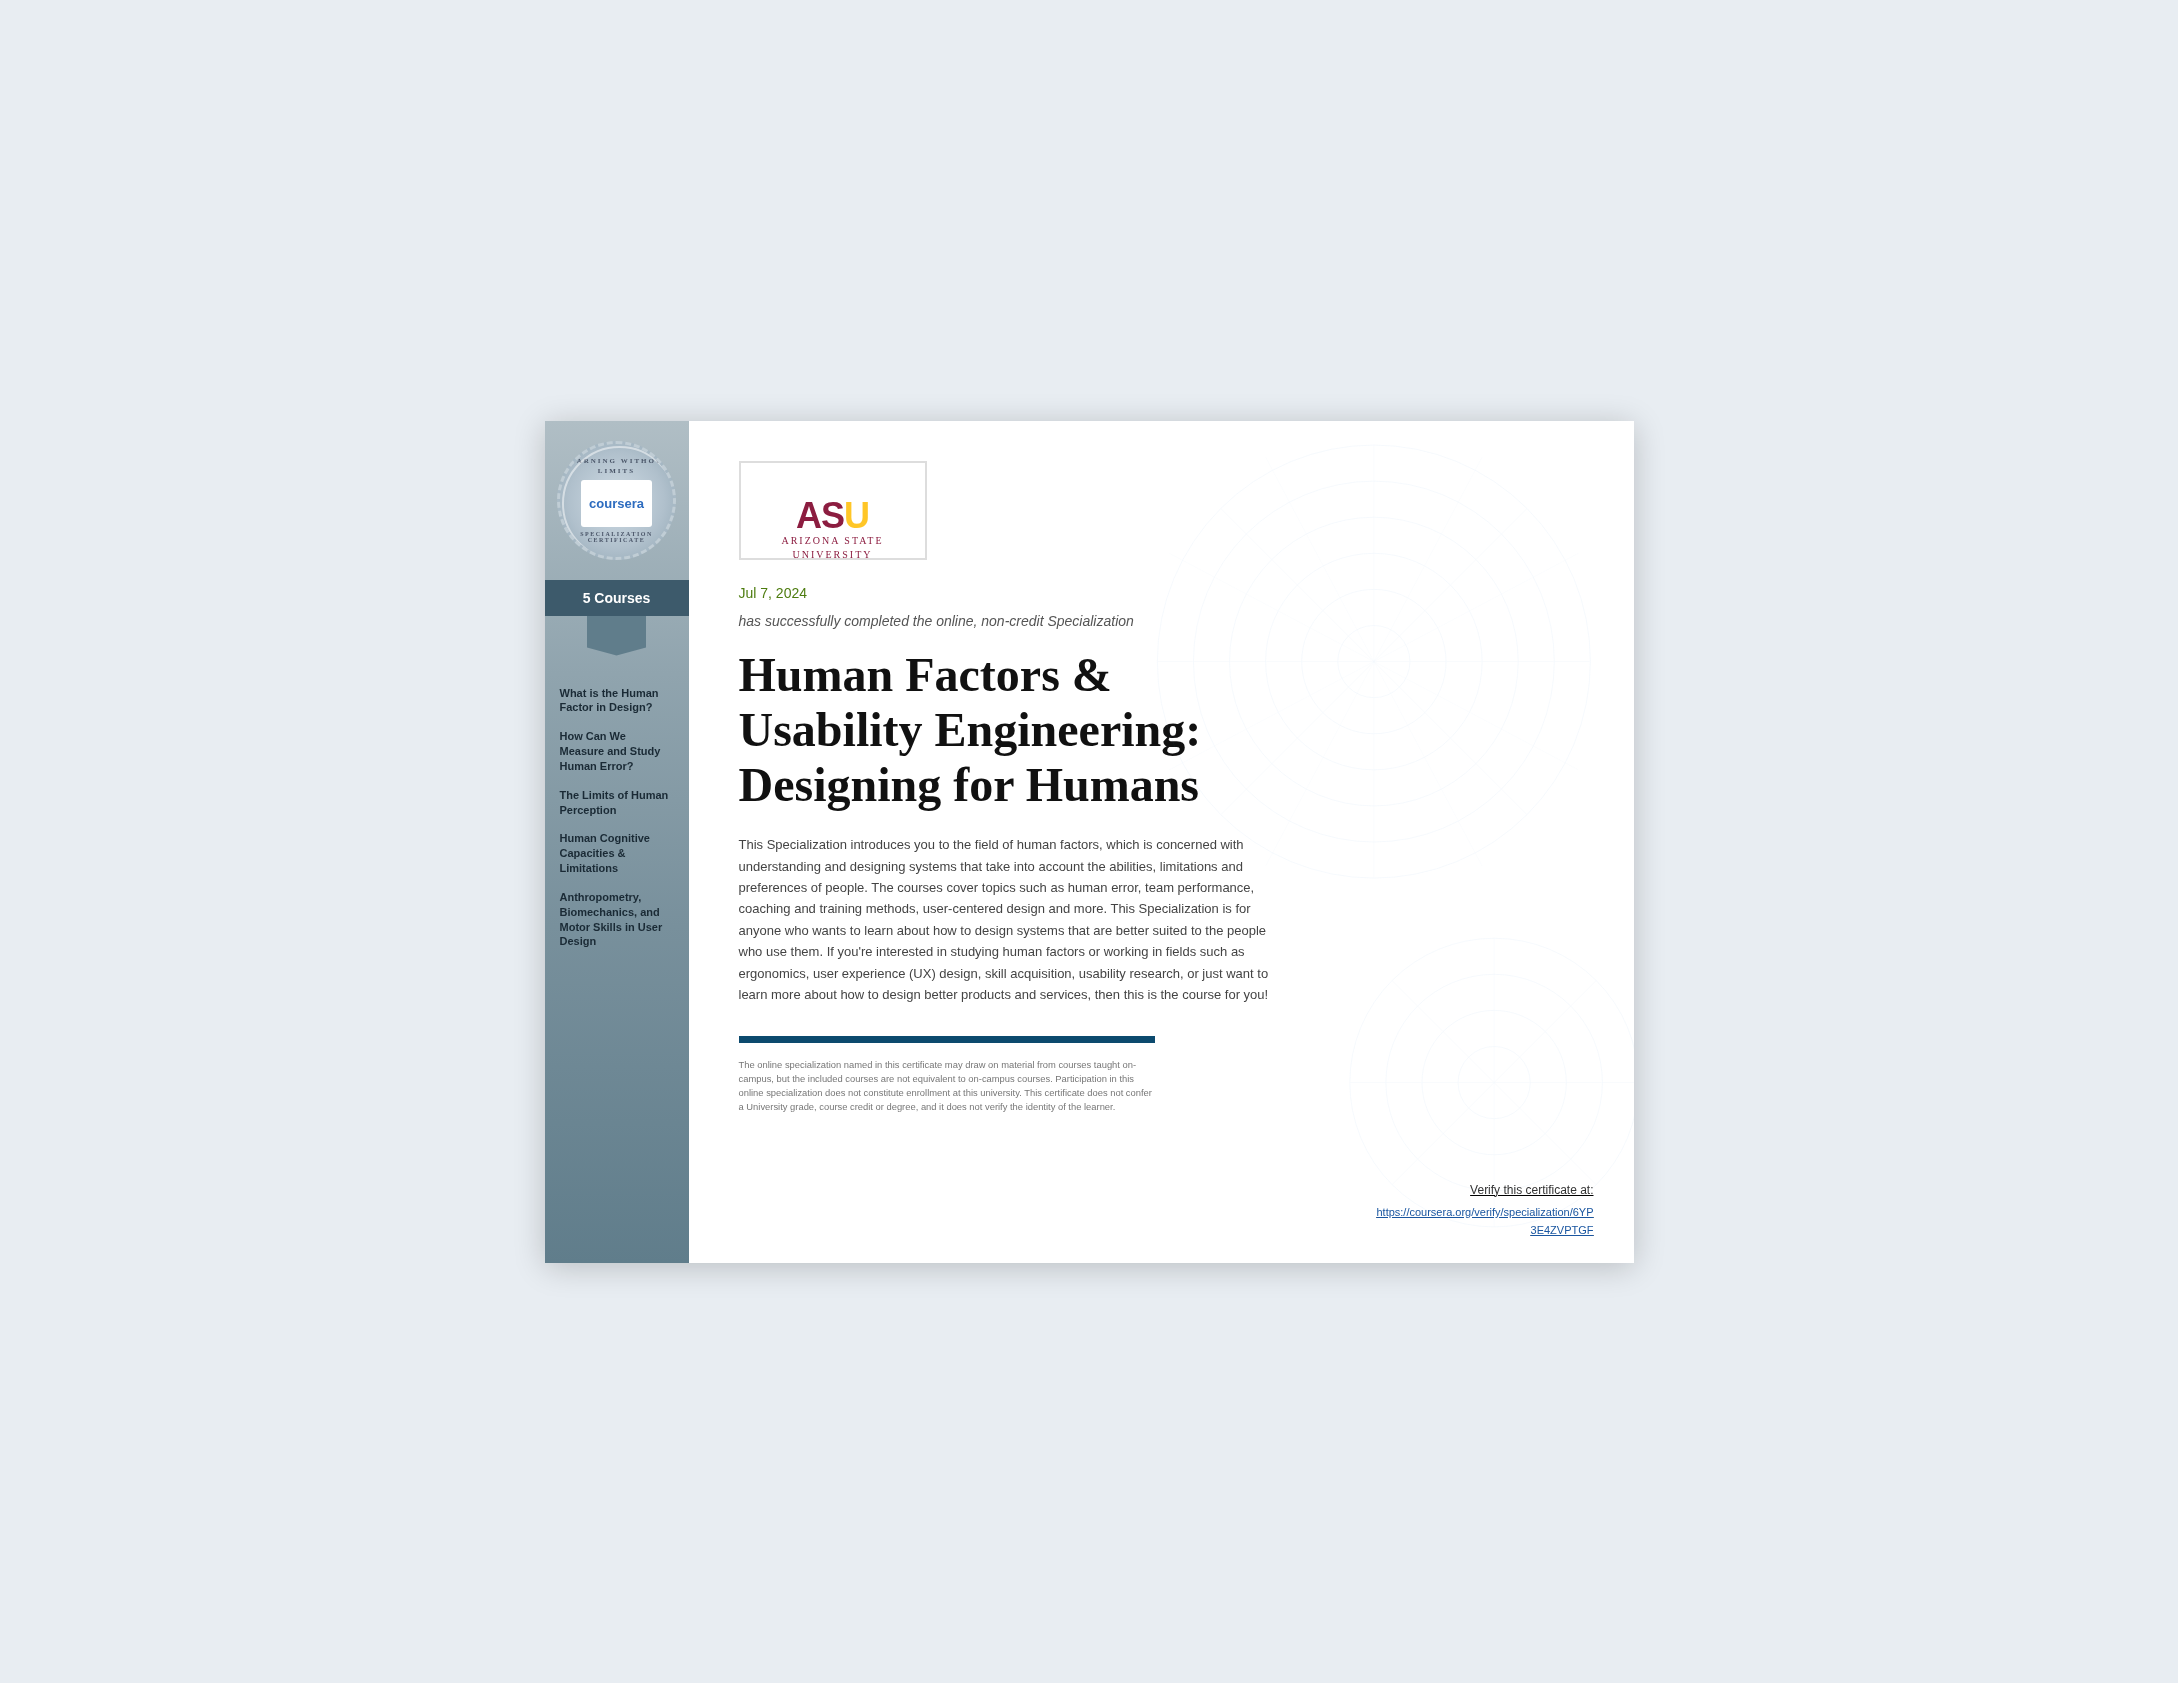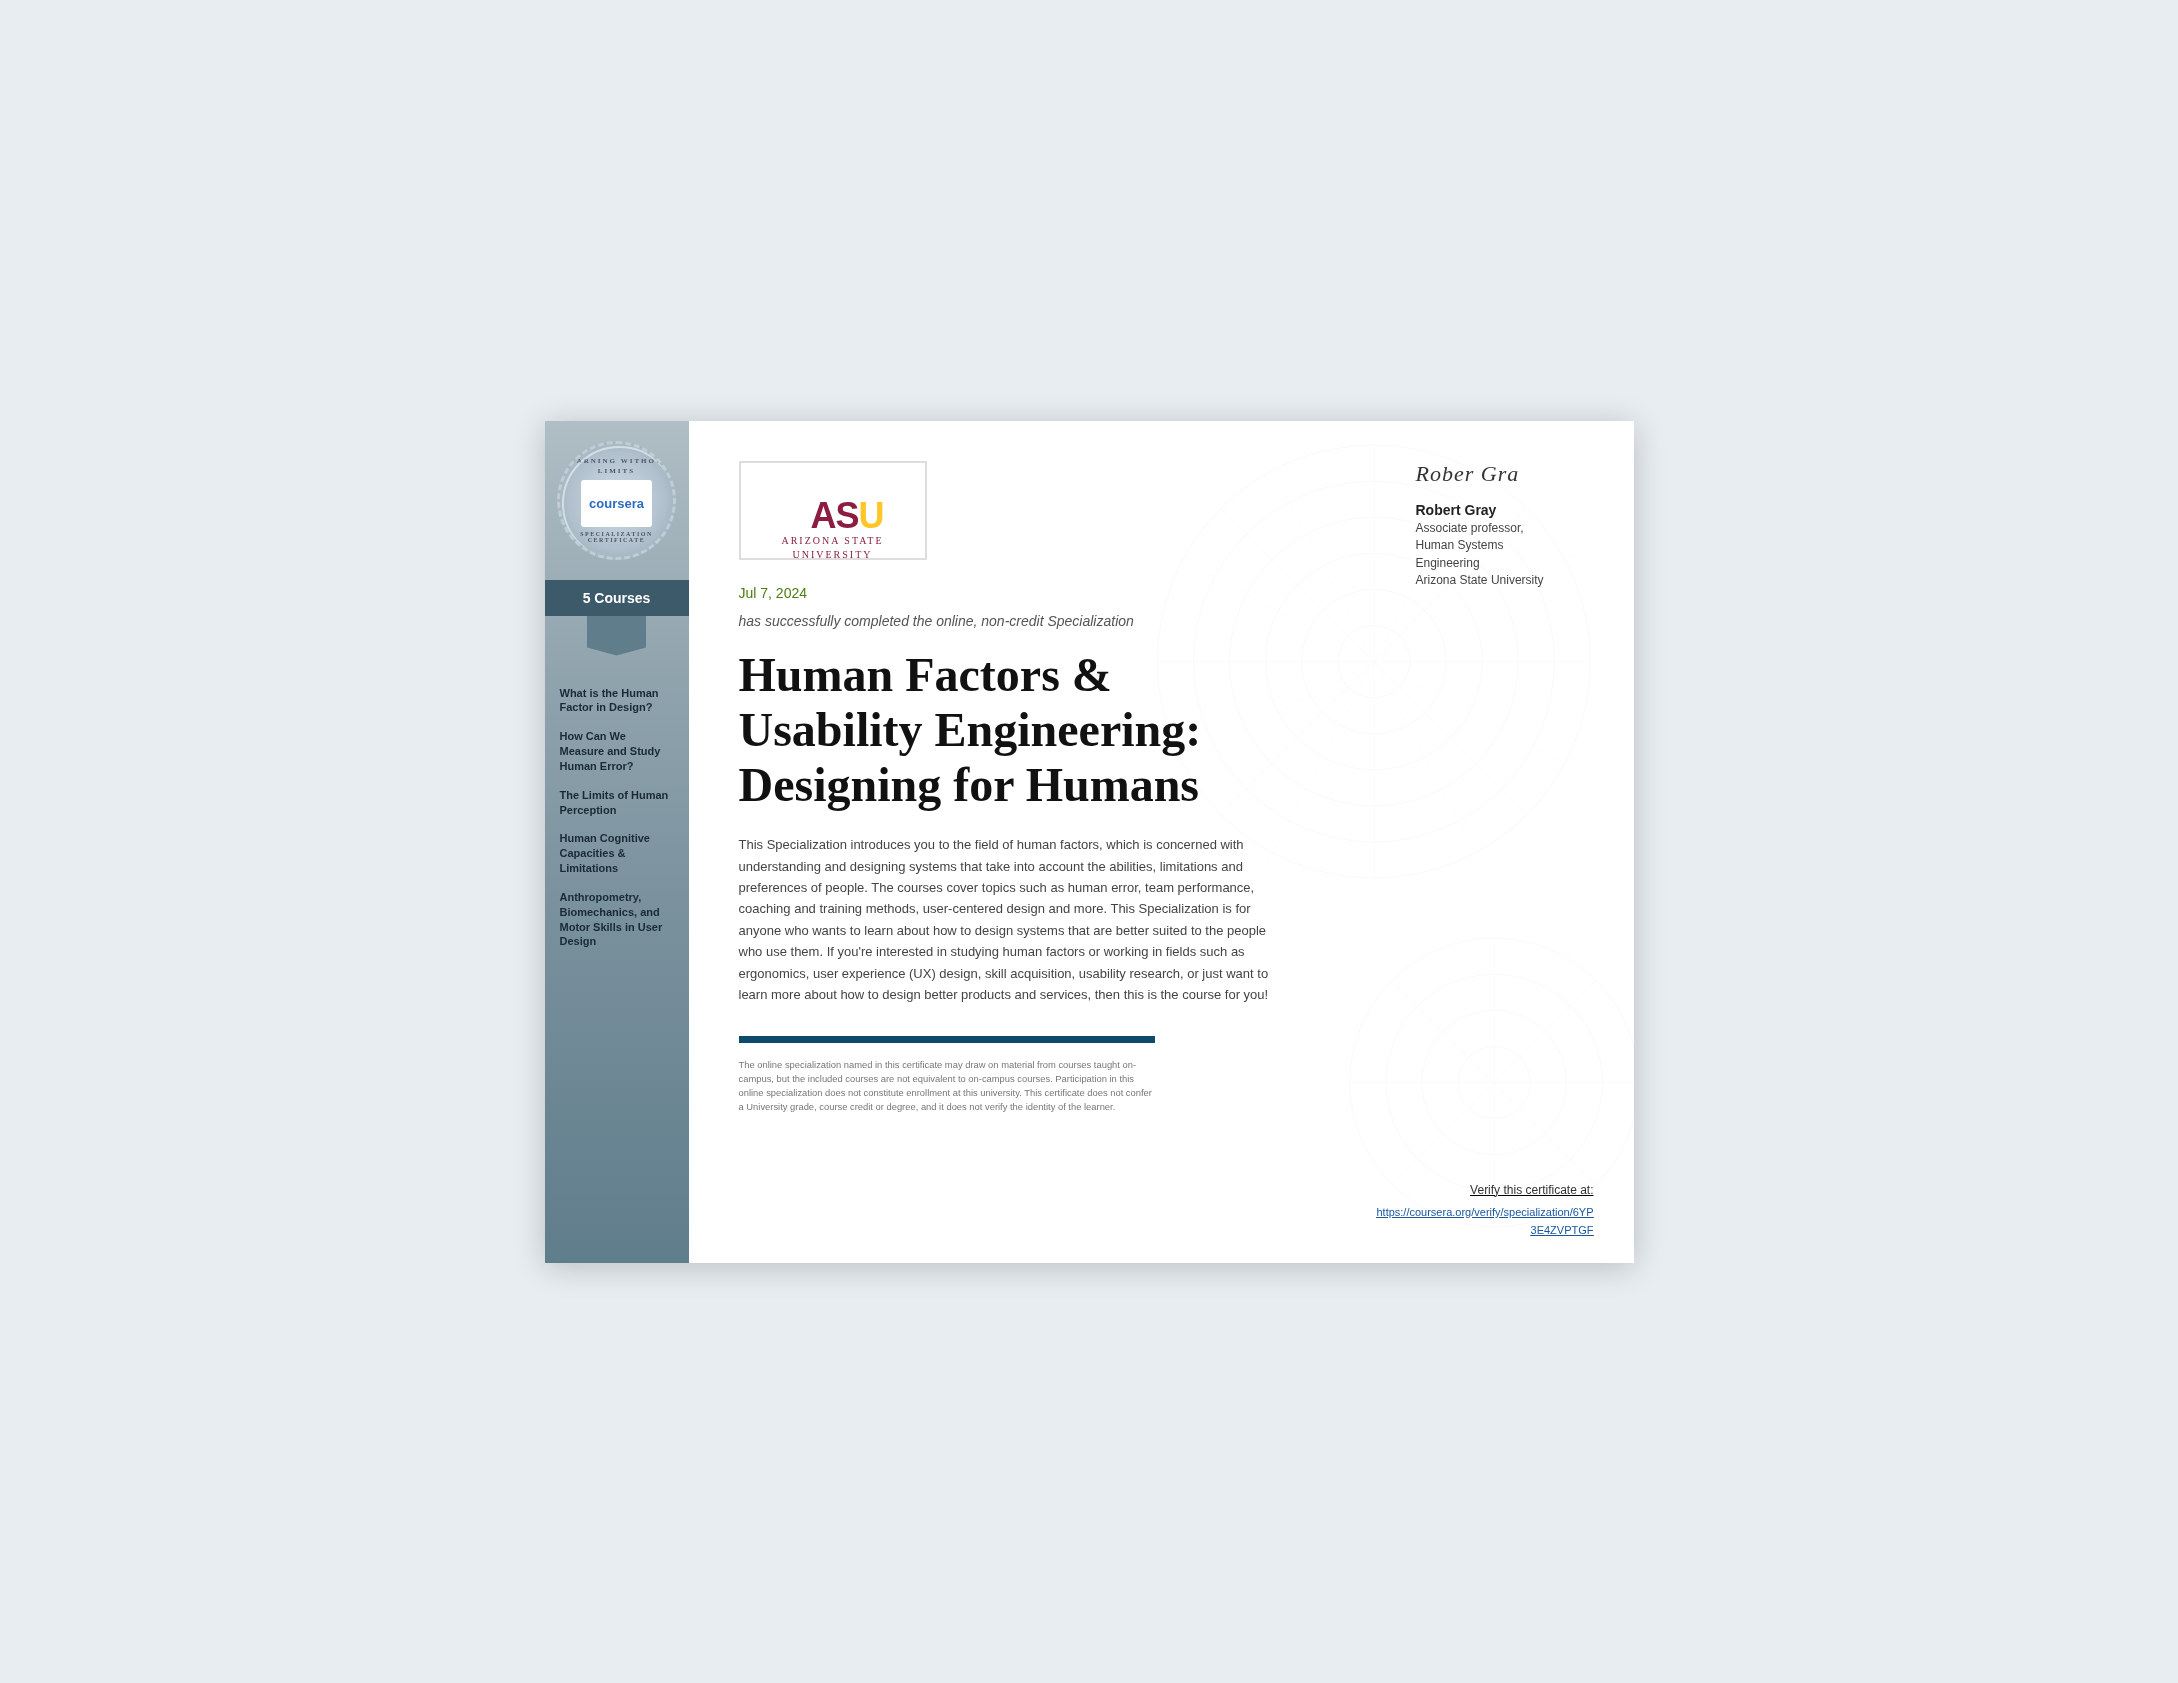--- a/index.html
+++ b/index.html
@@ -153,21 +153,21 @@
       border: 2px solid #ddd;
       display: flex;
       align-items: center;
       justify-content: center;
       margin-bottom: 25px;
       padding: 10px;
     }
     .asu-logo {
       display: flex;
       flex-direction: column;
-      align-items: flex-end;
+      align-items: center;
       margin-top: 40px;
     }
     .asu-letters {
       font-size: 36px;
       font-weight: 900;
       font-family: Arial Black, sans-serif;
       color: #8C1D40;
       line-height: 1;
       letter-spacing: -1px;
     }
@@ -363,30 +363,20 @@
         <div class="asu-letters">
           AS<span class="sun">U</span>
         </div>
         <div class="asu-name">
           <span>ARIZONA STATE</span><br>
           <span>UNIVERSITY</span>
         </div>
       </div>
     </div>
 
-    <div class="right-panel">
-      <div class="signature-area">Rober Gra</div>
-      <div class="instructor-name">Robert Gray</div>
-      <div class="instructor-title">
-        <span>Associate professor,</span><br>
-        <span>Human Systems</span><br>
-        <span>Engineering</span><br>
-        <span>Arizona State University</span>
-      </div>
-    </div>
 
     <div class="cert-date">Jul 7, 2024</div>
     <div class="cert-completed-text">has successfully completed the online, non-credit Specialization</div>
     <div class="cert-title">Human Factors &amp; Usability Engineering: Designing for Humans</div>
     <div class="cert-description">This Specialization introduces you to the field of human factors, which is concerned with understanding and designing systems that take into account the abilities, limitations and preferences of people. The courses cover topics such as human error, team performance, coaching and training methods, user-centered design and more. This Specialization is for anyone who wants to learn about how to design systems that are better suited to the people who use them. If you're interested in studying human factors or working in fields such as ergonomics, user experience (UX) design, skill acquisition, usability research, or just want to learn more about how to design better products and services, then this is the course for you!</div>
 
     <div class="cert-disclaimer">The online specialization named in this certificate may draw on material from courses taught on-campus, but the included courses are not equivalent to on-campus courses. Participation in this online specialization does not constitute enrollment at this university. This certificate does not confer a University grade, course credit or degree, and it does not verify the identity of the learner.</div>
 
     <div class="verify-section">
       <div class="verify-label">Verify this certificate at:</div>

